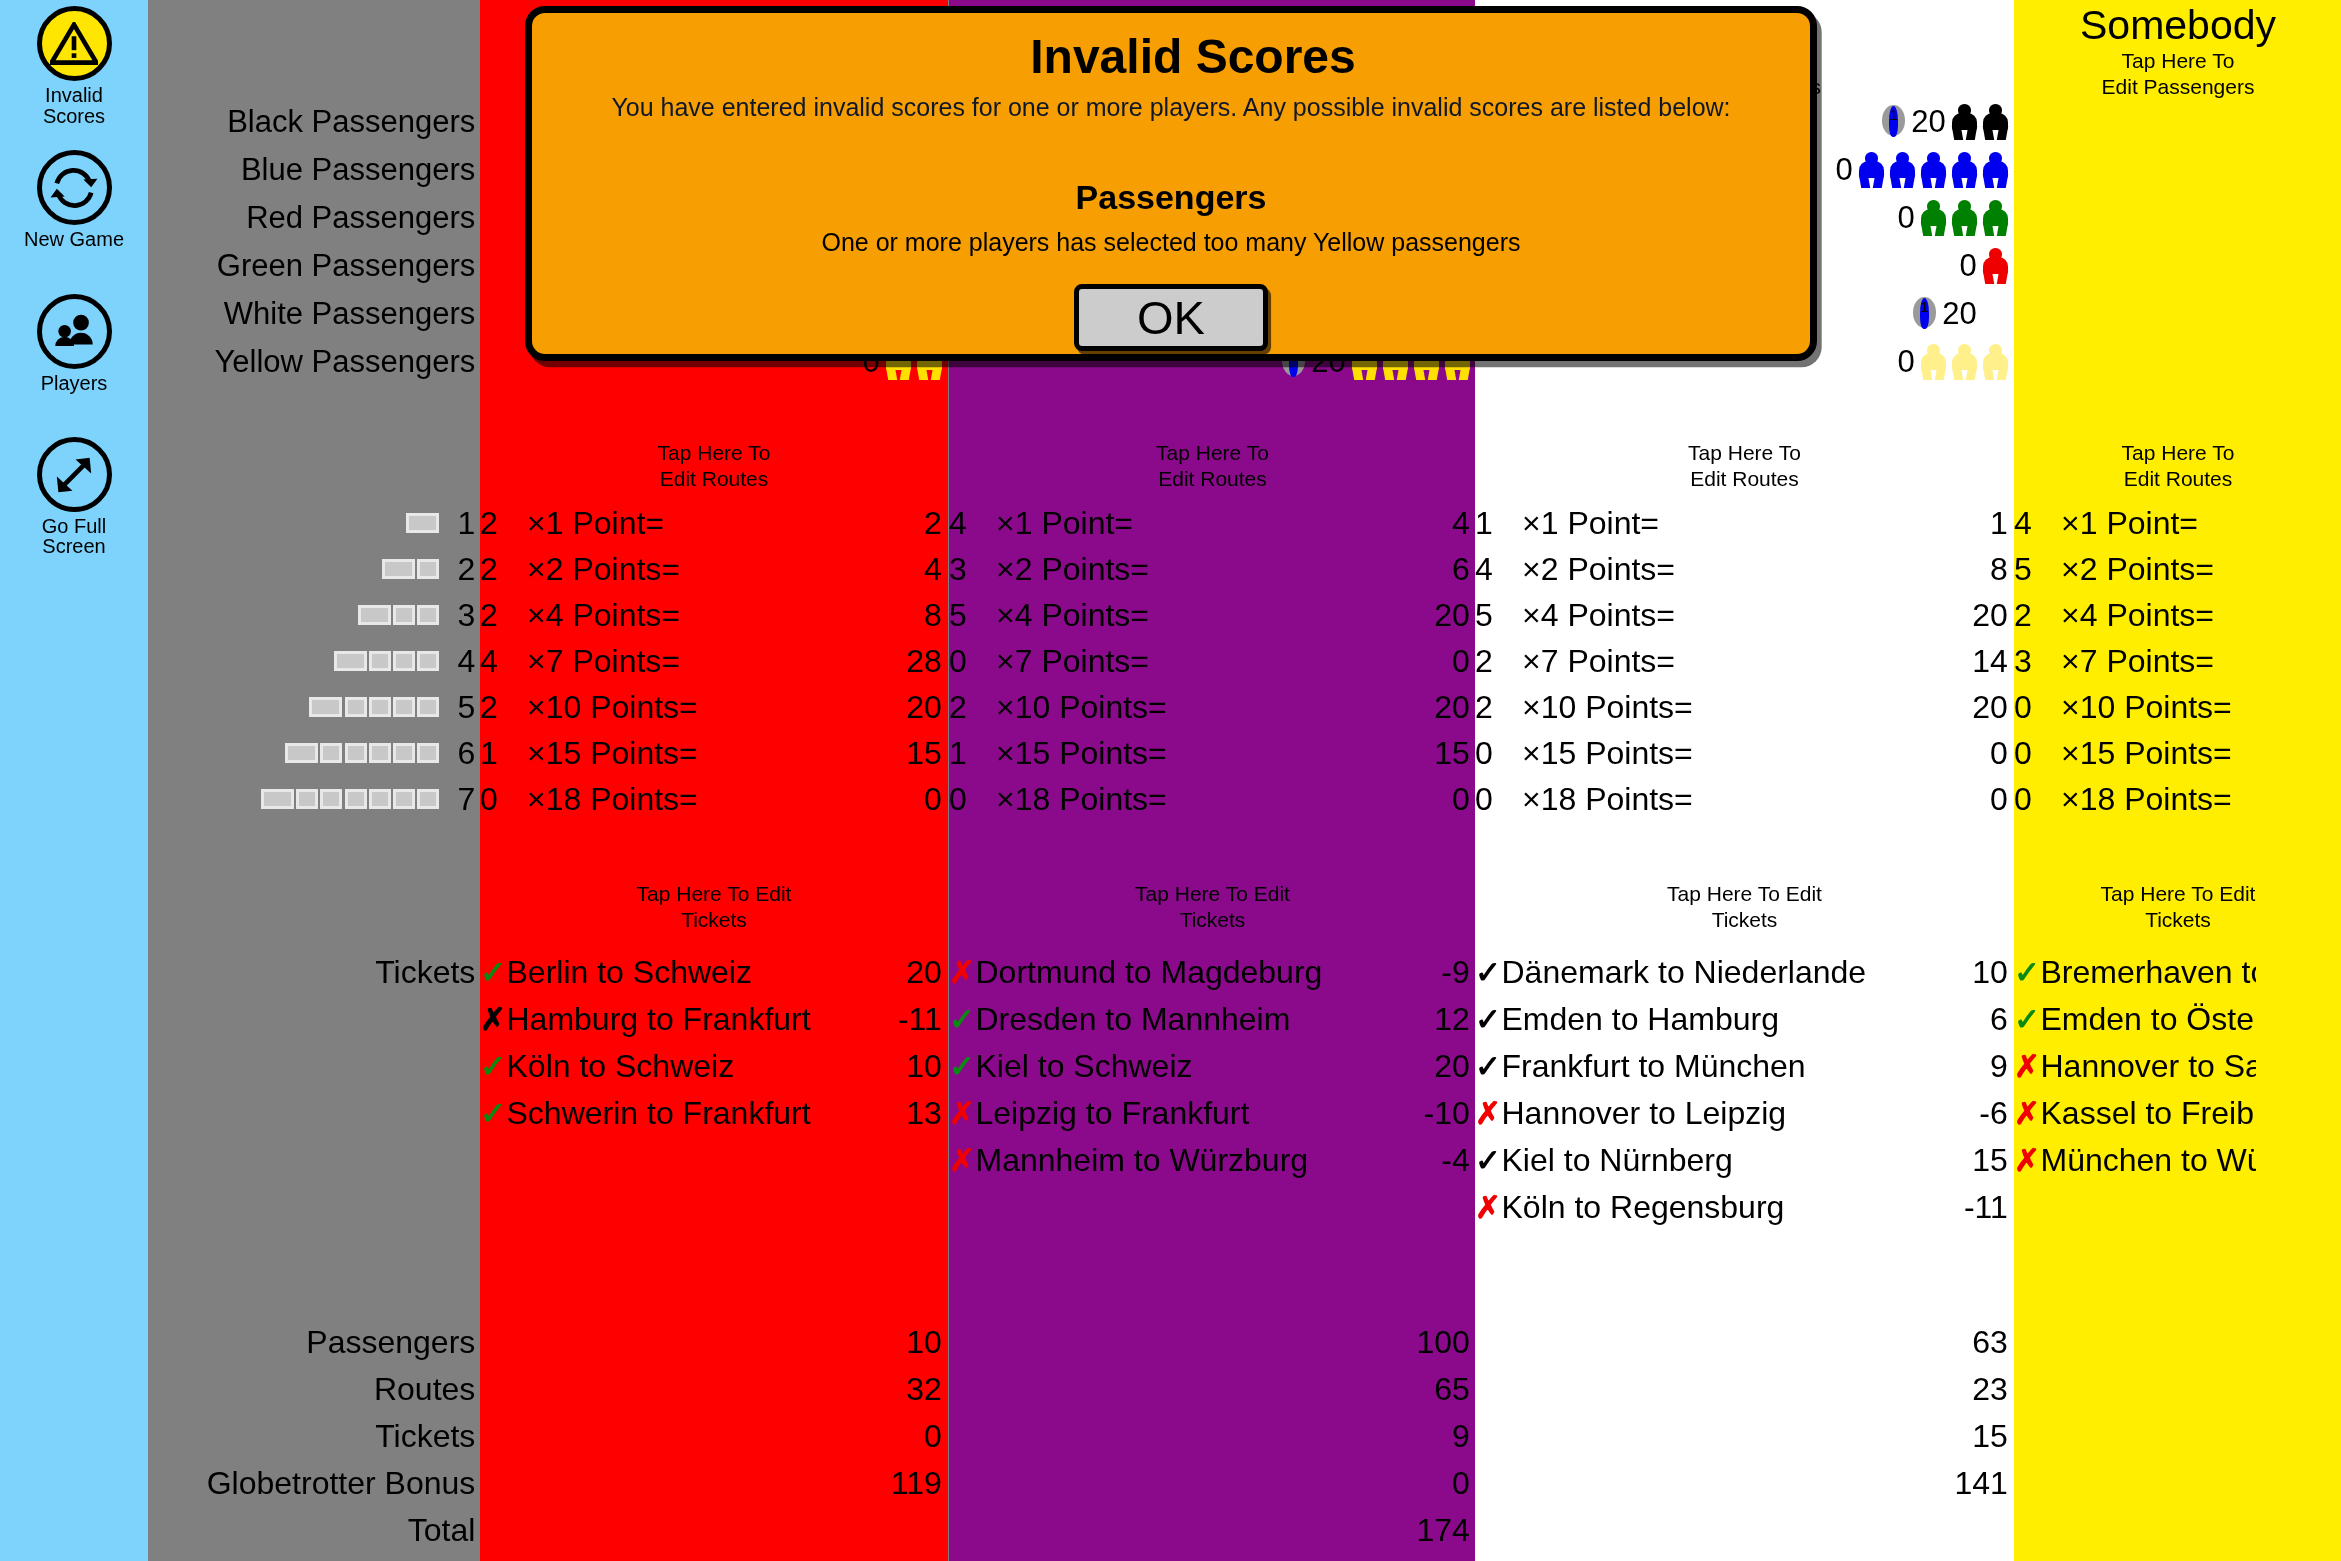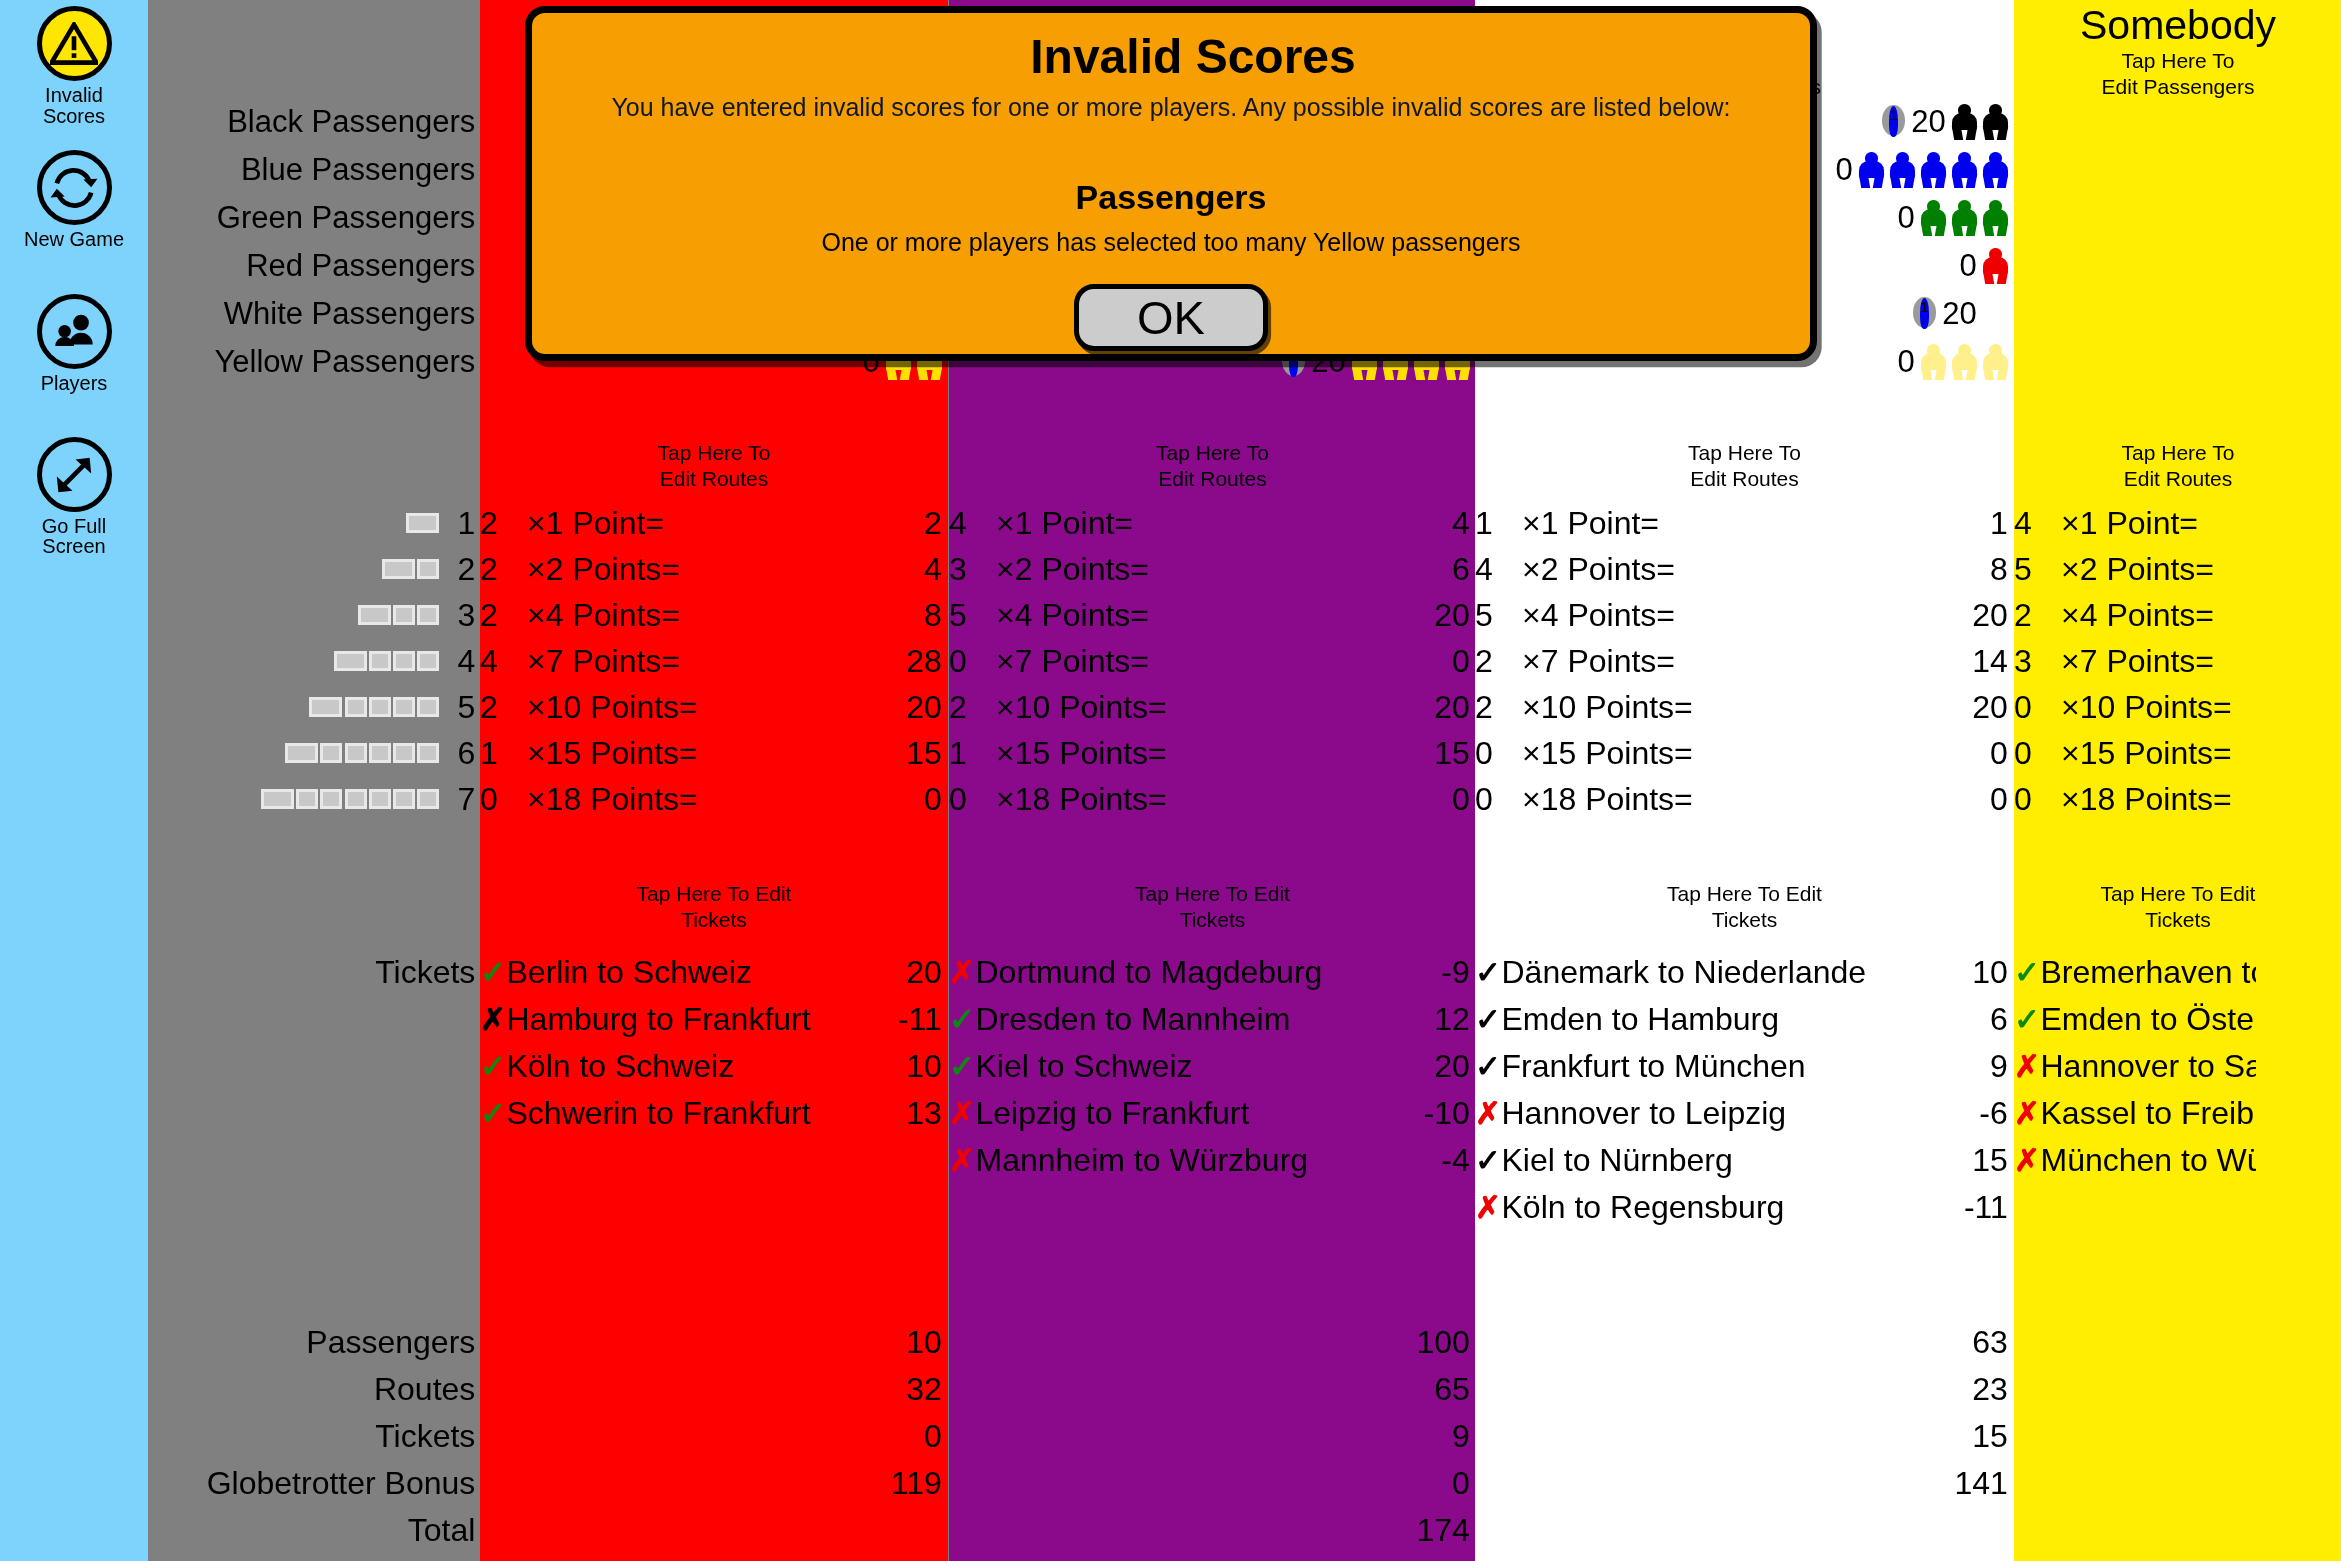--- a/index.html
+++ b/index.html
@@ -104,21 +104,21 @@
     background:#f79f02; border:7px solid #000; border-radius:20px;
     box-shadow:4.7px 6.2px 0 rgba(0,0,0,.55);
     text-align:center; z-index:50;
   }
   #modal .mtitle { font-size:48px; font-weight:bold; margin-top:15.6px; color:#000;padding-left:44px; }
   #modal .msub   { font-size:25px; margin-top:9.4px; color:#0f172a; }
   #modal .msec   { font-size:34px; font-weight:bold; margin-top:56px; color:#000; }
   #modal .mdet   { font-size:25px; margin-top:11px; color:#000; }
   #modal .okbtn  {
     margin:26.5px auto 0; width:194px; height:67px; background:#cccccc;
-    border:5.5px solid #000; border-radius:20px;
+    border:5.5px solid #000; border-radius:8px;
     font-size:47px; line-height:58px; color:#000; cursor:pointer;
     box-shadow:3.1px 3.9px 0 rgba(0,0,0,.6);
   }
 </style>
 </head>
 <body>
 
 <div id="rail">
 
   <div class="tool" style="top:6.2px">
@@ -180,24 +180,24 @@
 
 <div class="col" id="colLabels">
   <div id="labPassengers" style="position:absolute;top:98px;left:0;width:100%">
       <div class="pgrow">
         <div class="plabel">Black Passengers</div>
       </div>
       <div class="pgrow">
         <div class="plabel">Blue Passengers</div>
       </div>
       <div class="pgrow">
+        <div class="plabel">Red Passengers</div>
+      </div>
+      <div class="pgrow">
         <div class="plabel">Green Passengers</div>
-      </div>
-      <div class="pgrow">
-        <div class="plabel">Red Passengers</div>
       </div>
       <div class="pgrow">
         <div class="plabel">White Passengers</div>
       </div>
       <div class="pgrow">
         <div class="plabel">Yellow Passengers</div>
       </div>
     </div>
   <div id="labTrains" style="position:absolute;top:500px;left:0;width:100%">
       <div class="trainrow">

